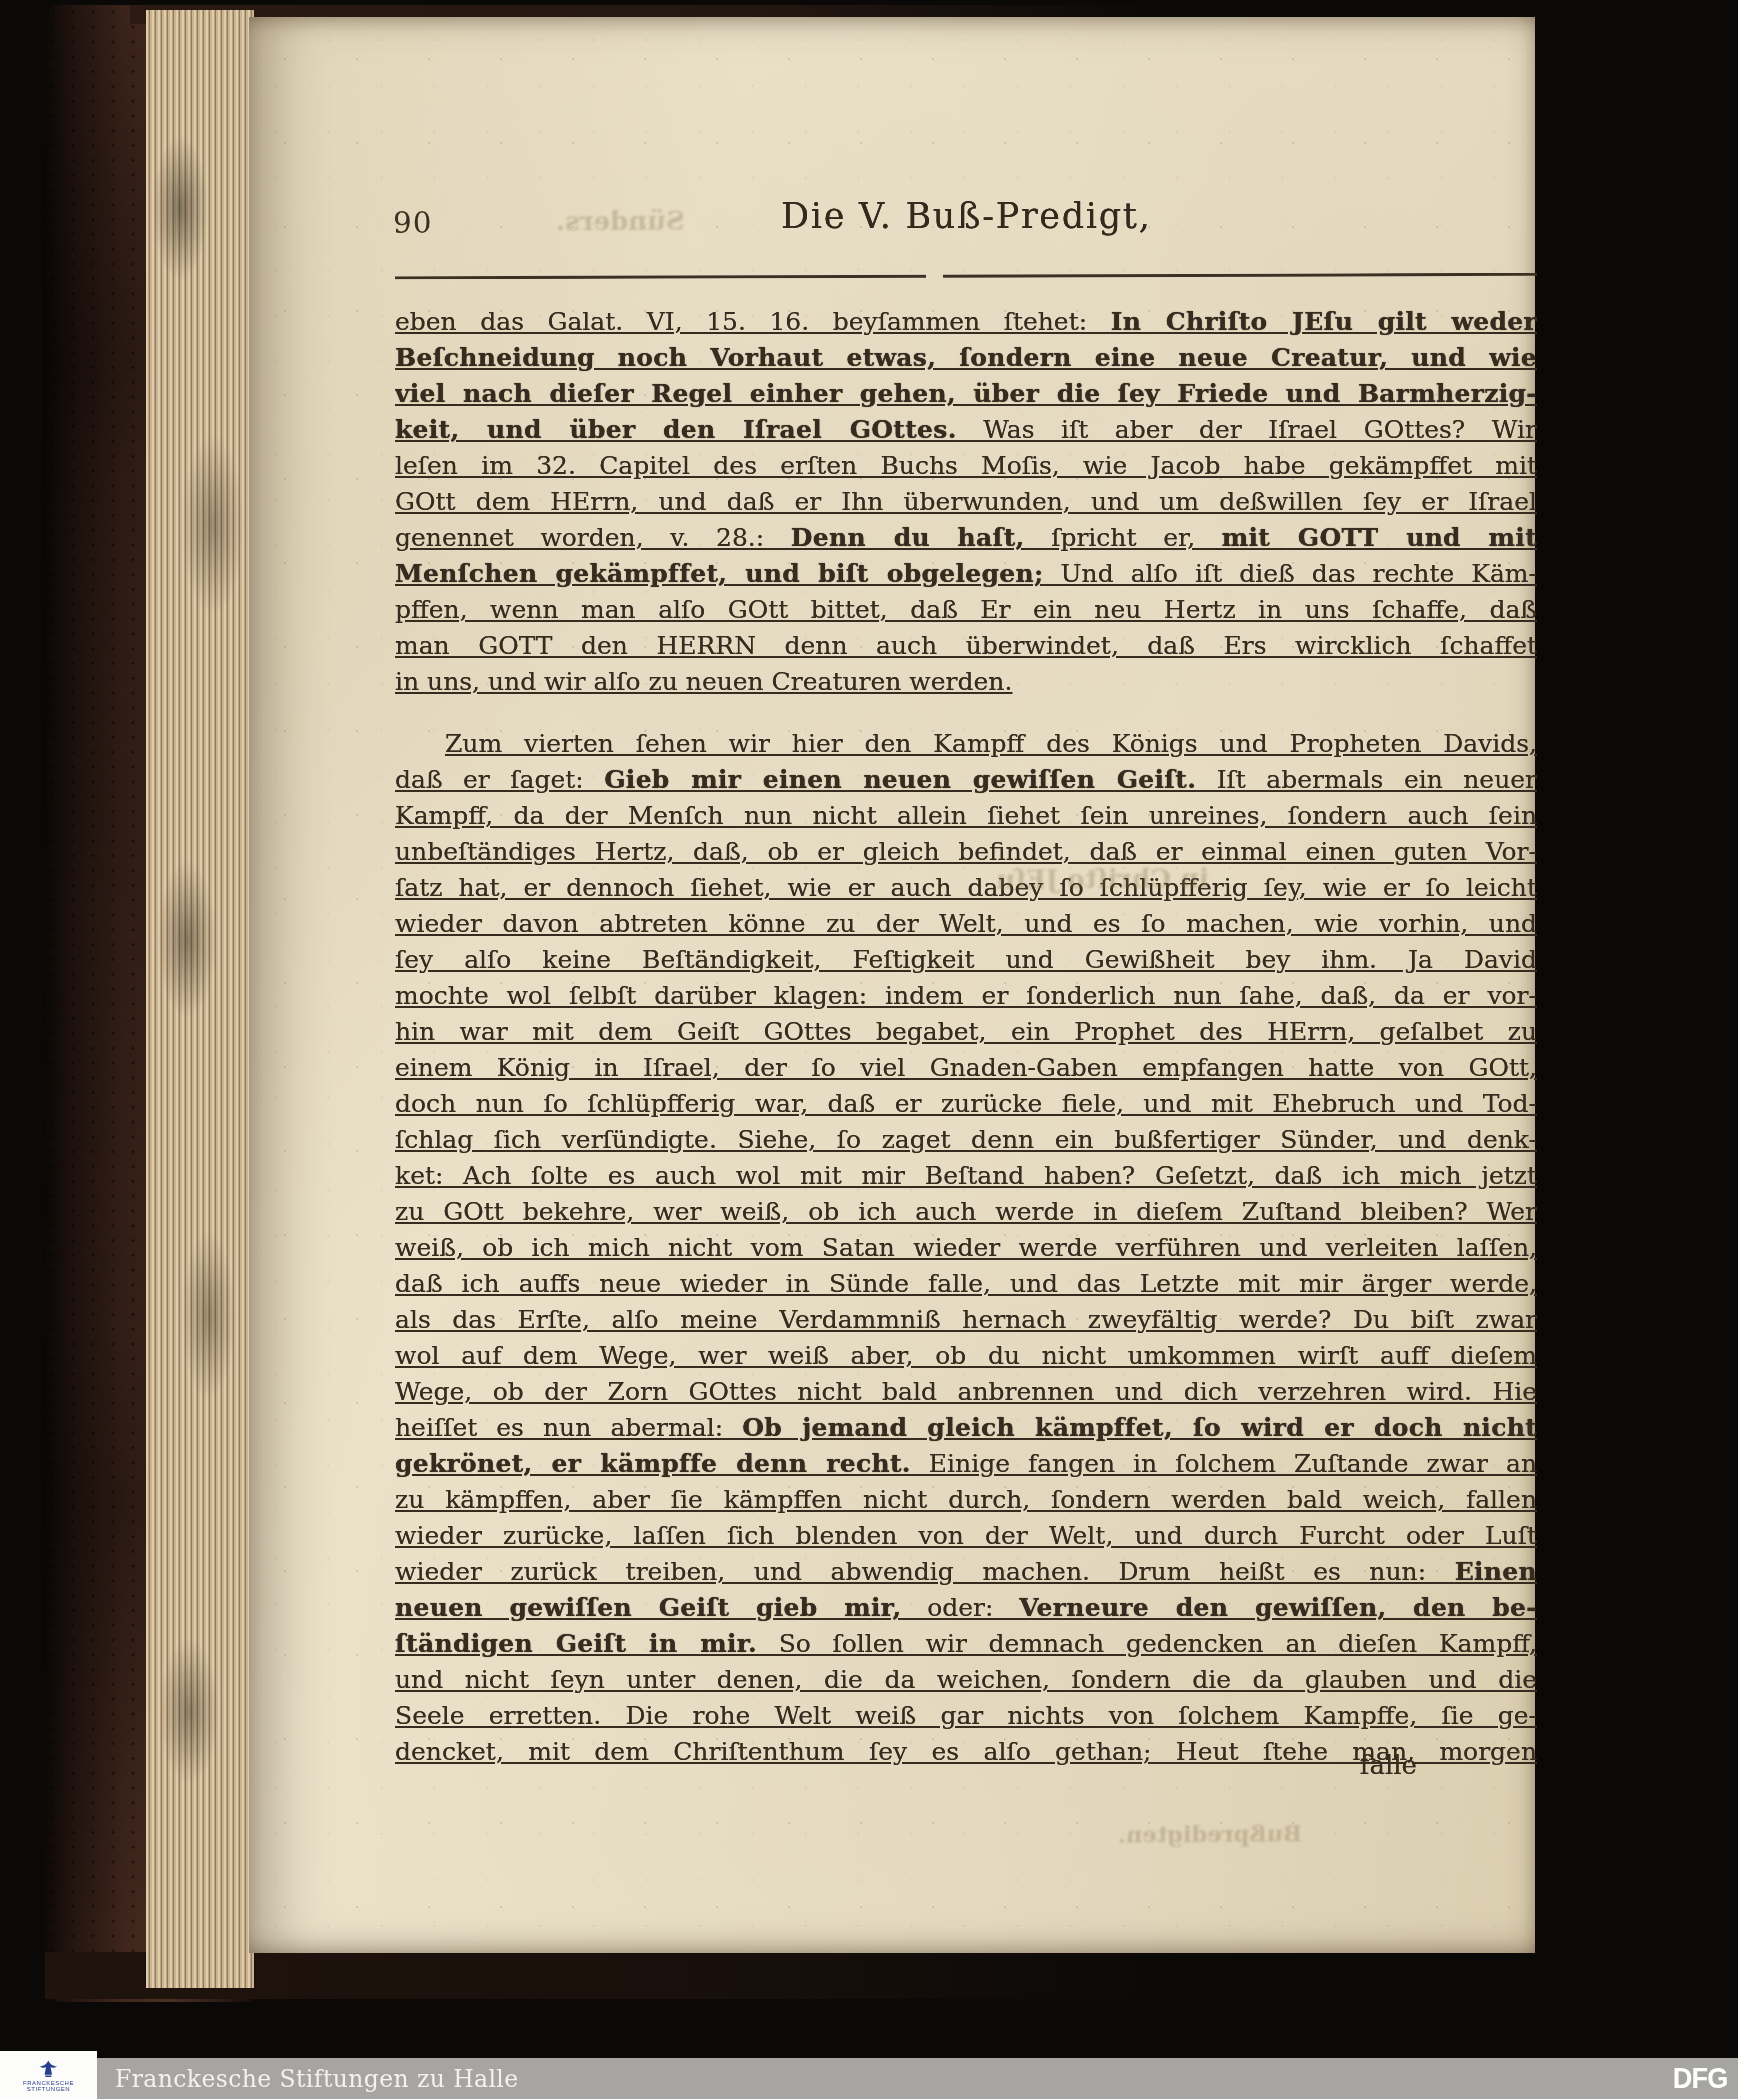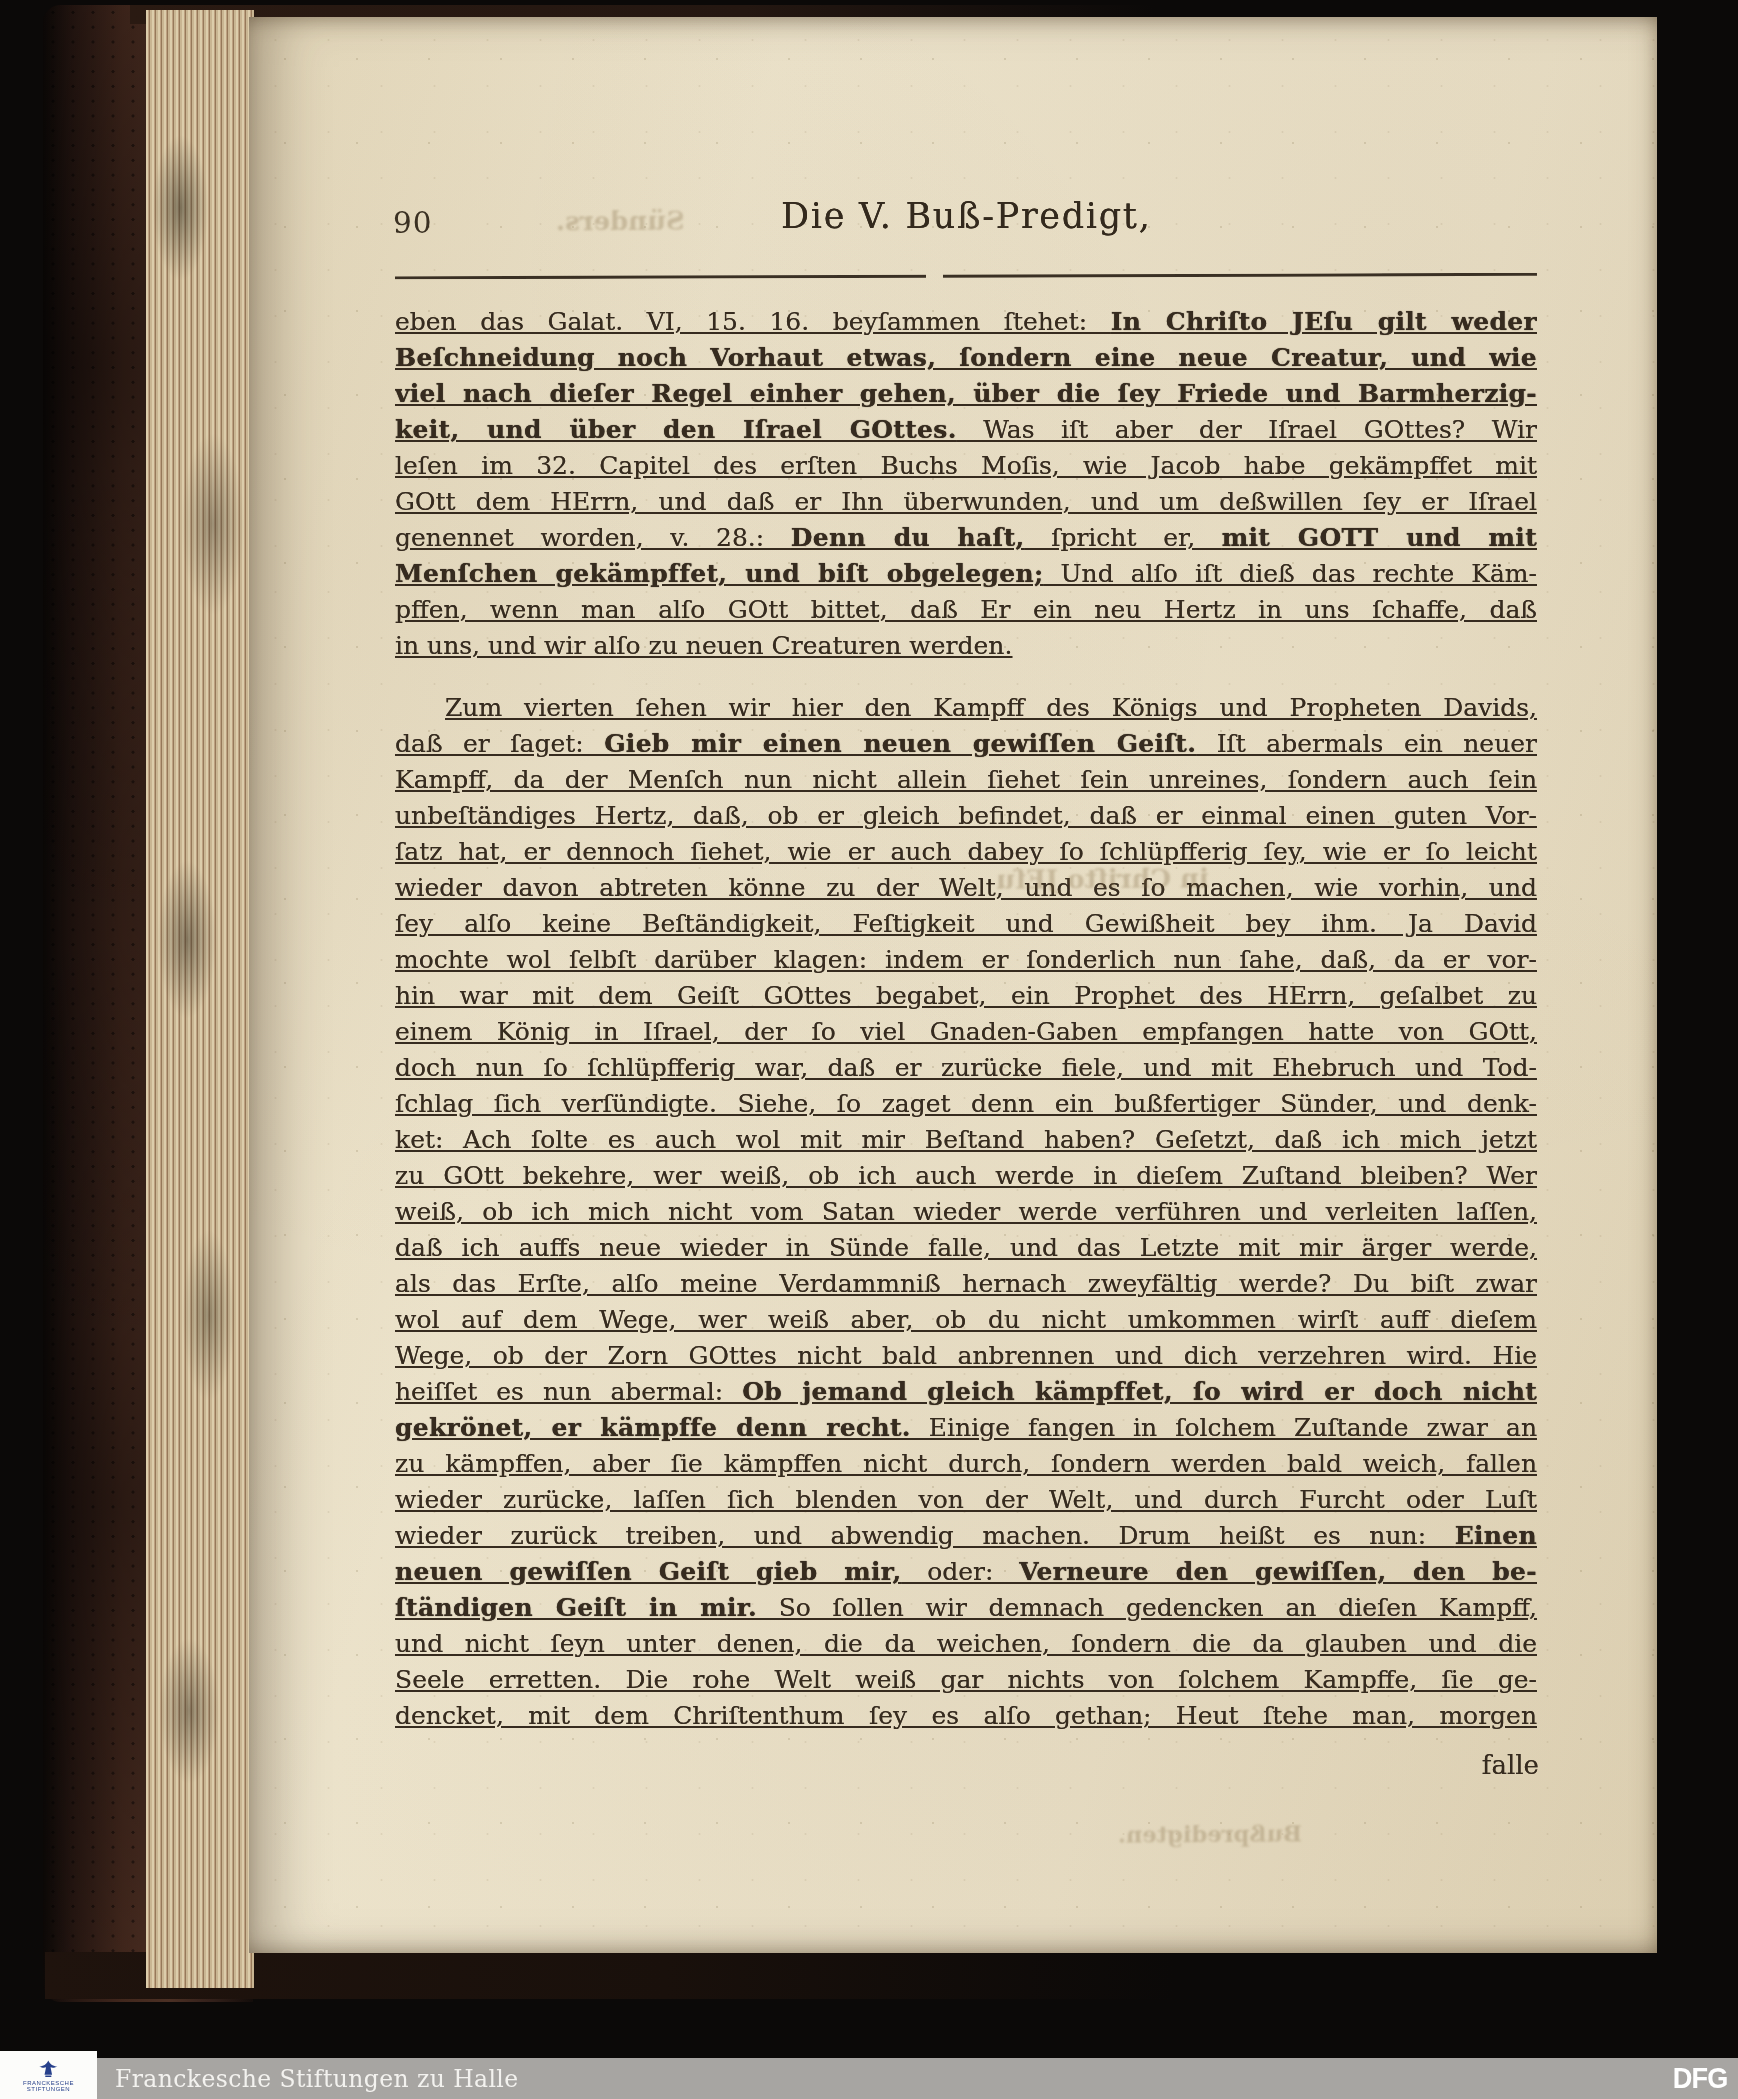--- a/index.html
+++ b/index.html
@@ -34,21 +34,21 @@
     background:
       radial-gradient(ellipse 40px 104px at 32% 10%, rgba(60,55,40,.55), transparent 70%),
       radial-gradient(ellipse 45px 130px at 62% 26%, rgba(70,60,45,.42), transparent 70%),
       radial-gradient(ellipse 42px 113px at 38% 47%, rgba(60,52,38,.5), transparent 70%),
       radial-gradient(ellipse 38px 122px at 58% 66%, rgba(65,58,40,.42), transparent 70%),
       radial-gradient(ellipse 43px 104px at 40% 86%, rgba(60,52,38,.45), transparent 70%),
       repeating-linear-gradient(90deg,#dccdab 0 1.7px,#bda181 1.7px 2.6px,#d3c09e 2.6px 3.5px,#96795a 3.5px 4.3px,#c9b592 4.3px 6px);
   }
   
   .page{
-    position:absolute;left:249px;top:17.4px;width:1408px;height:1936px;
+    position:absolute;left:249px;top:17.4px;width:1286px;height:1936px;
     background-color:#e8dec5;
     background-image:
       radial-gradient(circle at 20% 30%, rgba(120,90,50,.06), transparent 40%),
       radial-gradient(circle at 82% 14%, rgba(120,90,50,.05), transparent 45%),
       radial-gradient(circle at 60% 82%, rgba(110,80,40,.05), transparent 50%),
       radial-gradient(rgba(100,80,40,.16) 0.9px, transparent 1.3px),
       radial-gradient(rgba(100,80,40,.10) 0.9px, transparent 1.3px),
       linear-gradient(105deg,#e2d6b9 0%,#ece3cb 28%,#e9dfc6 68%,#ddd0b2 100%);
     background-size:auto,auto,auto,72px 84px,53px 46px,auto;
     box-shadow:
@@ -128,20 +128,21 @@
   <div class="textblock">
       <div class="tl"><span>eben das Galat. VI, 15. 16. beyſammen ſtehet: </span><span class="b">In Chriſto JEſu gilt weder</span></div>
       <div class="tl"><span class="b">Beſchneidung noch Vorhaut etwas, ſondern eine neue Creatur, und wie</span></div>
       <div class="tl"><span class="b">viel nach dieſer Regel einher gehen, über die ſey Friede und Barmherzig-</span></div>
       <div class="tl"><span class="b">keit, und über den Iſrael GOttes.</span><span> Was iſt aber der Iſrael GOttes? Wir</span></div>
       <div class="tl"><span>leſen im 32. Capitel des erſten Buchs Moſis, wie Jacob habe gekämpffet mit</span></div>
       <div class="tl"><span>GOtt dem HErrn, und daß er Ihn überwunden, und um deßwillen ſey er Iſrael</span></div>
       <div class="tl"><span>genennet worden, v. 28.: </span><span class="b">Denn du haſt,</span><span> ſpricht er, </span><span class="b">mit GOTT und mit</span></div>
       <div class="tl"><span class="b">Menſchen gekämpffet, und biſt obgelegen;</span><span> Und alſo iſt dieß das rechte Käm-</span></div>
       <div class="tl"><span>pffen, wenn man alſo GOtt bittet, daß Er ein neu Hertz in uns ſchaffe, daß</span></div>
+      <div class="tl"><span>man GOTT den HERRN denn auch überwindet, daß Ers wircklich ſchaffet</span></div>
       <div class="tl noj"><span>in uns, und wir alſo zu neuen Creaturen werden.</span></div>
       <div class="tl ind"><span>Zum vierten ſehen wir hier den Kampff des Königs und Propheten Davids,</span></div>
       <div class="tl"><span>daß er ſaget: </span><span class="b">Gieb mir einen neuen gewiſſen Geiſt.</span><span> Iſt abermals ein neuer</span></div>
       <div class="tl"><span>Kampff, da der Menſch nun nicht allein ſiehet ſein unreines, ſondern auch ſein</span></div>
       <div class="tl"><span>unbeſtändiges Hertz, daß, ob er gleich befindet, daß er einmal einen guten Vor-</span></div>
       <div class="tl"><span>ſatz hat, er dennoch ſiehet, wie er auch dabey ſo ſchlüpfferig ſey, wie er ſo leicht</span></div>
       <div class="tl"><span>wieder davon abtreten könne zu der Welt, und es ſo machen, wie vorhin, und</span></div>
       <div class="tl"><span>ſey alſo keine Beſtändigkeit, Feſtigkeit und Gewißheit bey ihm. Ja David</span></div>
       <div class="tl"><span>mochte wol ſelbſt darüber klagen: indem er ſonderlich nun ſahe, daß, da er vor-</span></div>
       <div class="tl"><span>hin war mit dem Geiſt GOttes begabet, ein Prophet des HErrn, geſalbet zu</span></div>

